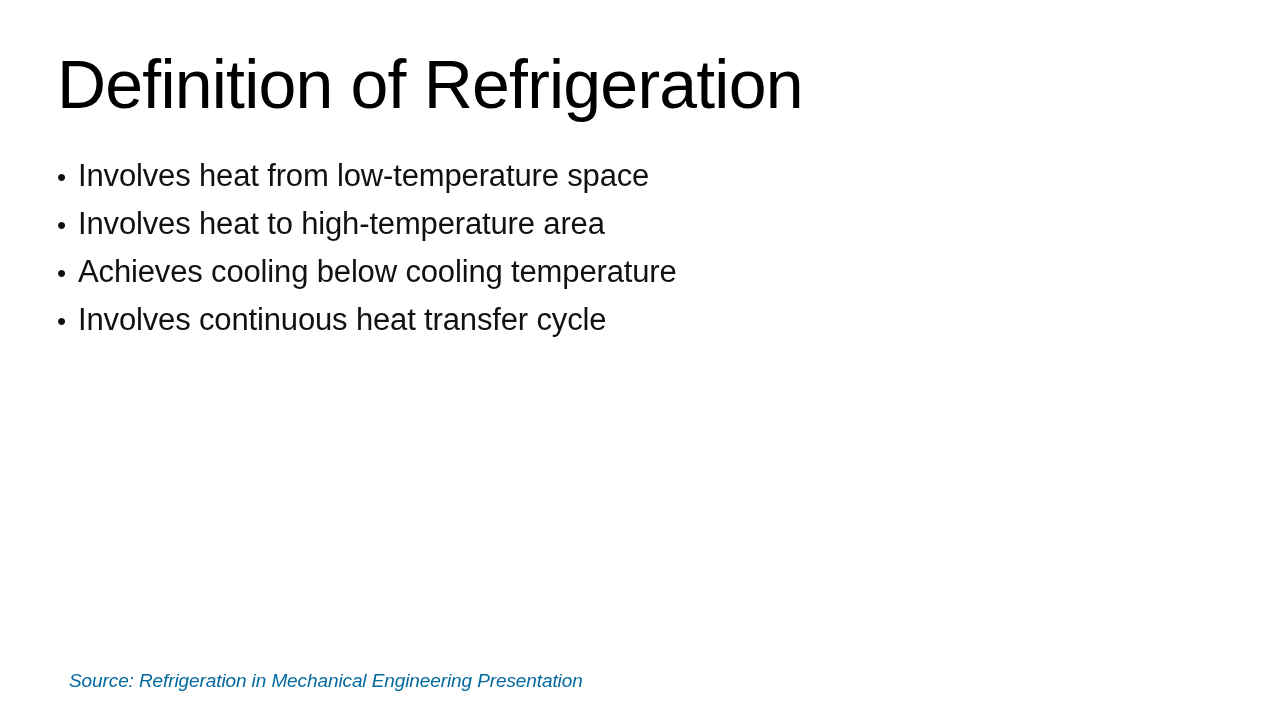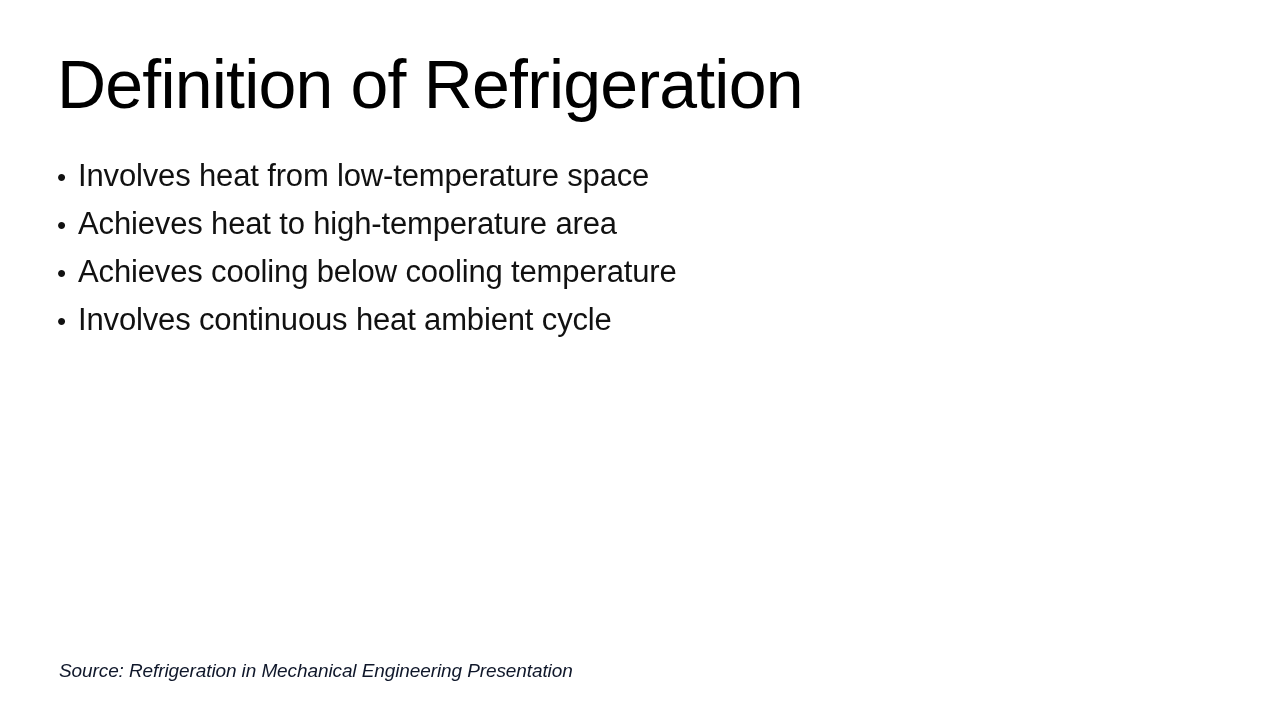--- a/index.html
+++ b/index.html
@@ -74,56 +74,56 @@
   .bullet-text {
     flex: 0 1 auto;
     line-height: 48px;
   }
 
   
   .slide-source {
     position: absolute;
     left: 57px;
     top: 656px;
-    margin: 2px;
+    margin: 12px;
     font-size: 19px;
     font-style: italic;
     font-weight: 400;
     line-height: 26px;
     letter-spacing: -0.1px;
-    color: #0f172a;
+    color: #0369a1;
     white-space: nowrap;
   }
 </style>
 </head>
 <body>
 
 <div class="slide">
 
   <h1 class="slide-title">Definition of Refrigeration</h1>
 
   <ul class="bullet-list">
 
     <li class="bullet-item">
       <span class="bullet-marker">•</span>
       <span class="bullet-text">Involves heat from low-temperature space</span>
     </li>
 
     <li class="bullet-item">
       <span class="bullet-marker">•</span>
-      <span class="bullet-text">Achieves heat to high-temperature area</span>
+      <span class="bullet-text">Involves heat to high-temperature area</span>
     </li>
 
     <li class="bullet-item">
       <span class="bullet-marker">•</span>
       <span class="bullet-text">Achieves cooling below cooling temperature</span>
     </li>
 
     <li class="bullet-item">
       <span class="bullet-marker">•</span>
-      <span class="bullet-text">Involves continuous heat ambient cycle</span>
+      <span class="bullet-text">Involves continuous heat transfer cycle</span>
     </li>
 
   </ul>
 
   <p class="slide-source">Source: Refrigeration in Mechanical Engineering Presentation</p>
 
 </div>
 
 </body></html>

